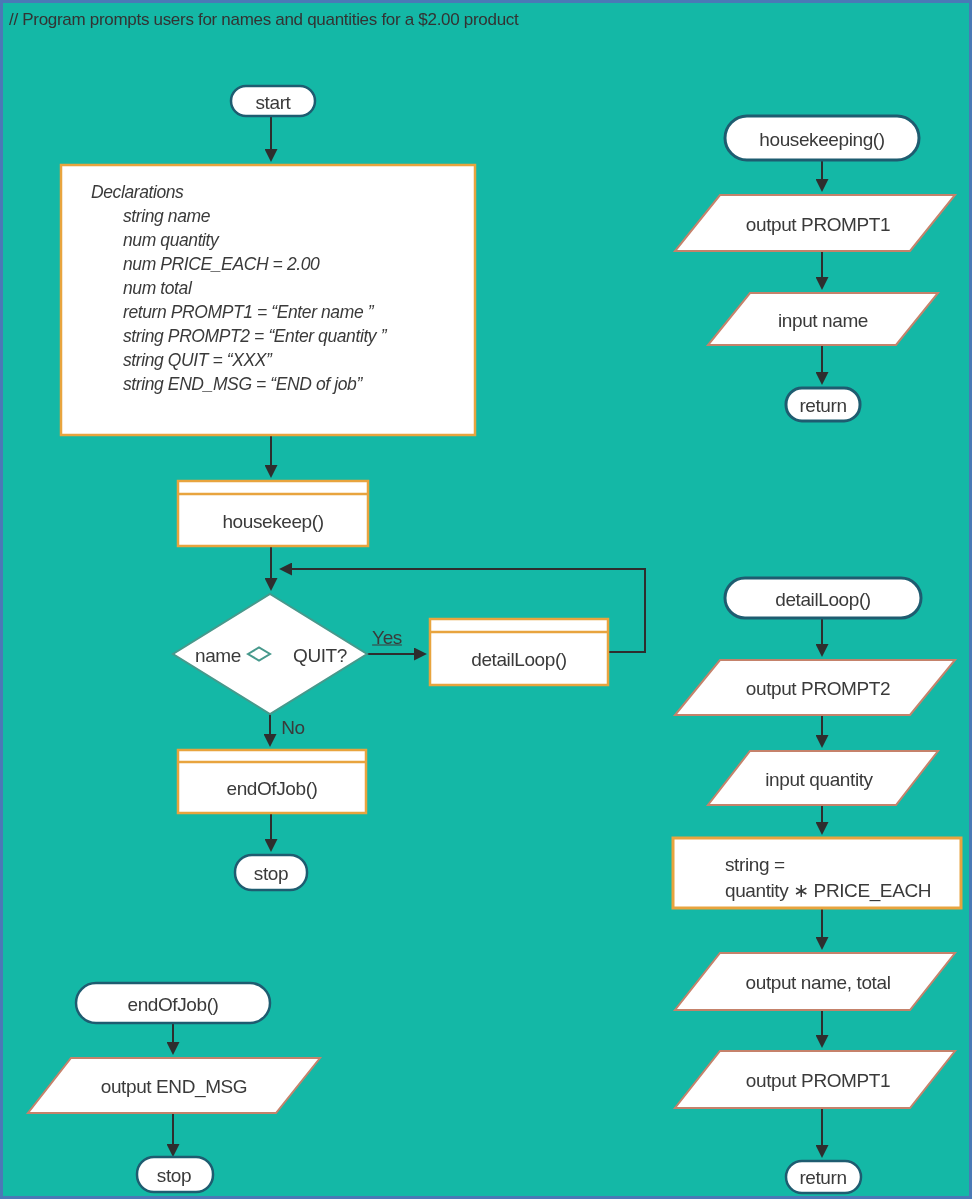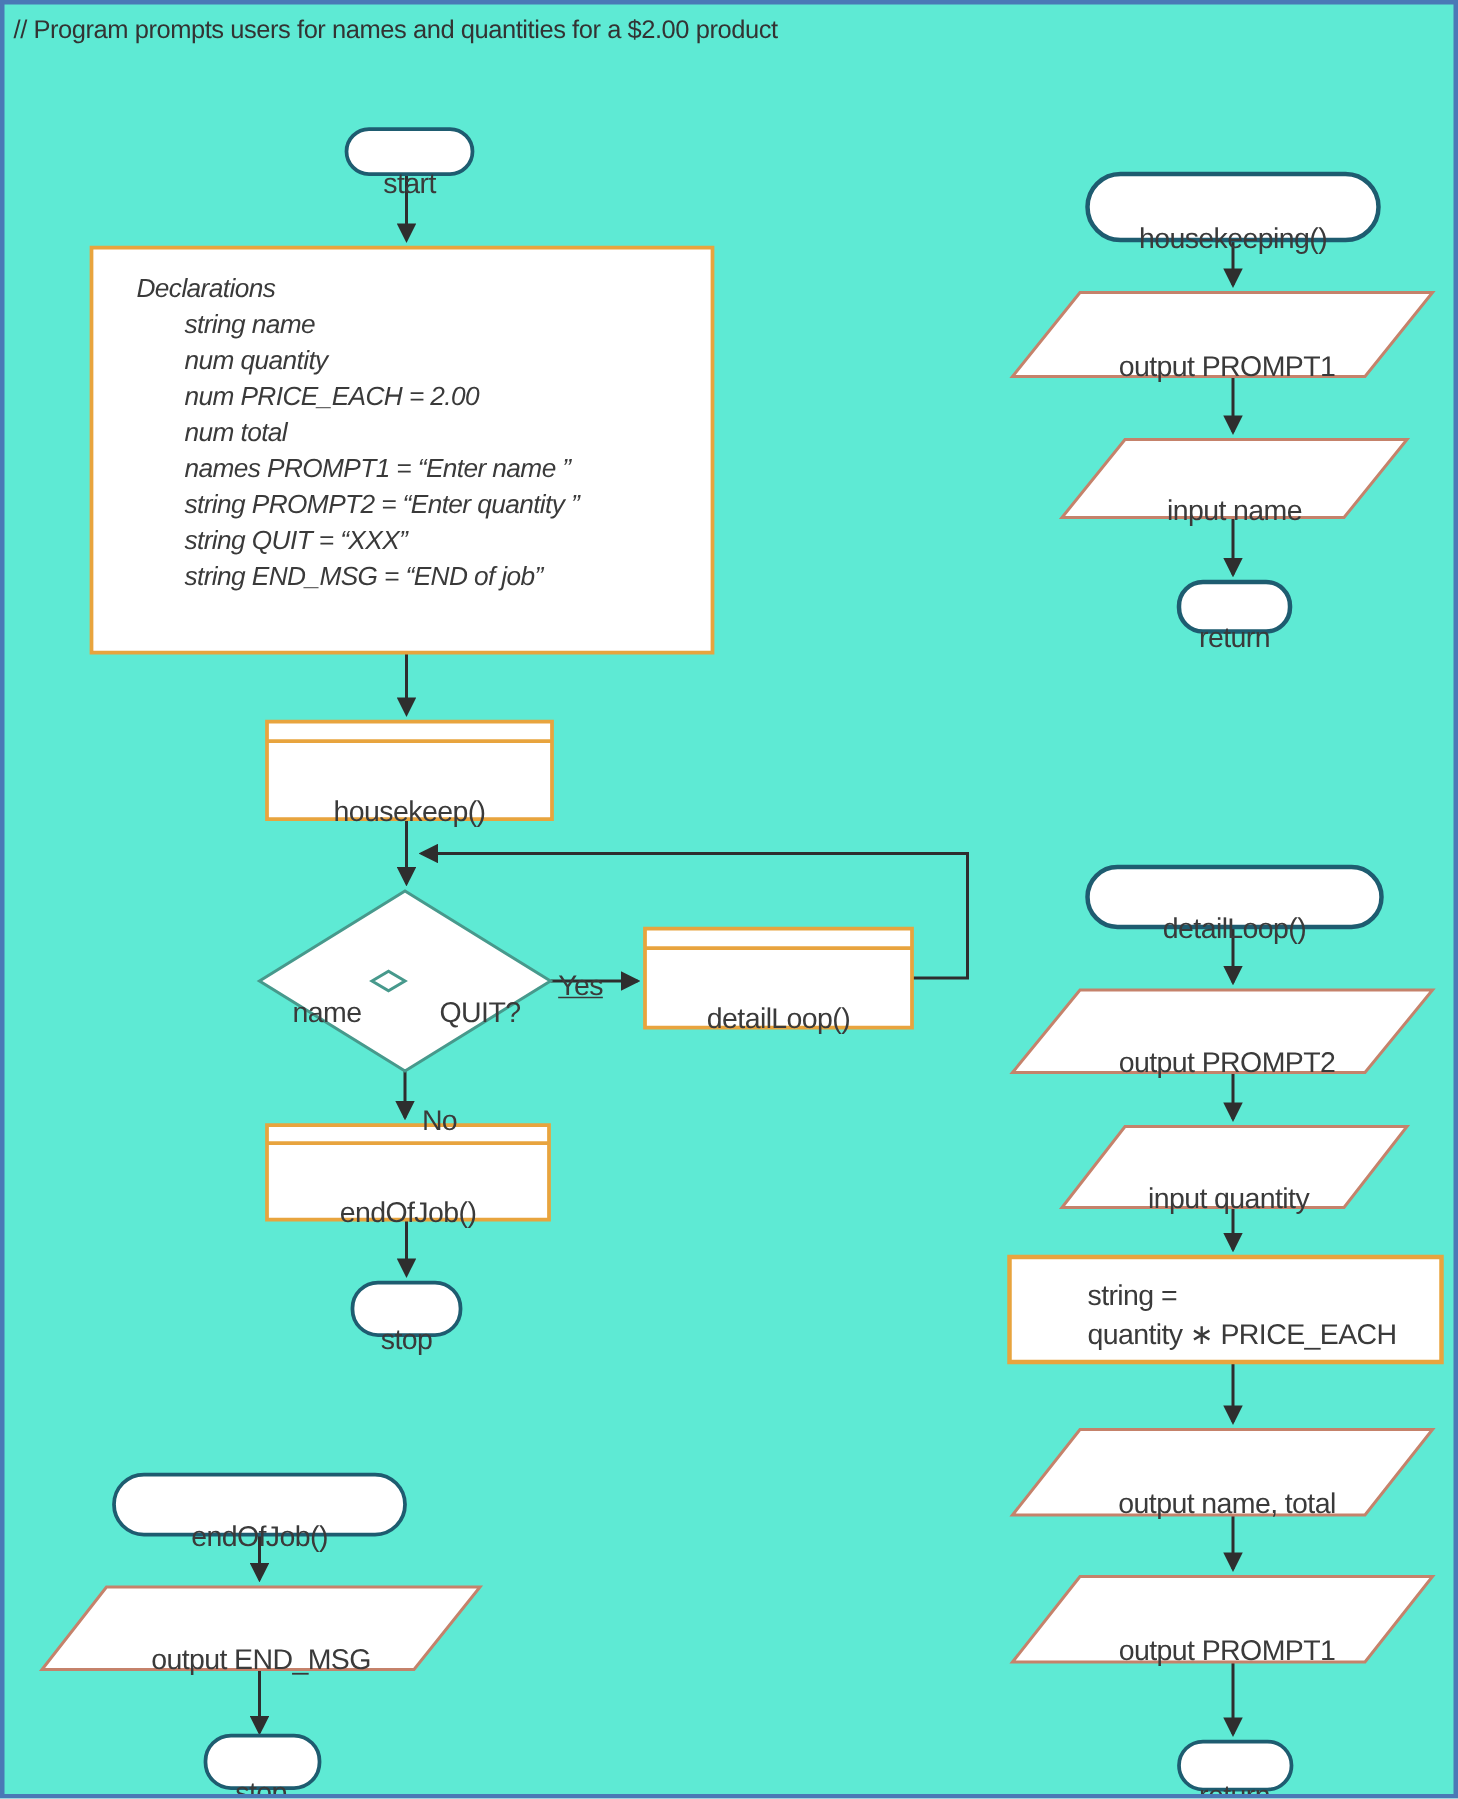--- a/index.html
+++ b/index.html
@@ -2,37 +2,36 @@
 <html><head>
 <meta charset="utf-8">
 <style>
   html, body { margin: 0; padding: 0; background: #ffffff; }
   .page {
     position: relative;
     width: 972px;
     height: 1199px;
     box-sizing: border-box;
     border: 3px solid #4a79b6;
-    background: #5eead4;
+    background: #14b8a6;
     overflow: hidden;
     font-family: "Liberation Sans", sans-serif;
     color: #3a3a3a;
   }
   svg.canvas { position: absolute; left: 0; top: 0; }
   svg.canvas * { vector-effect: non-scaling-stroke; }
 
   .lbl {
     position: absolute;
     transform: translate(-50%, -50%);
     white-space: nowrap;
     font-size: 19px;
     letter-spacing: -0.4px;
     color: #3a3a3a;
     line-height: 1;
-    margin-top: 21px;
   }
   .comment {
     position: absolute;
     left: 6px; top: 6px;
     font-size: 17px;
     letter-spacing: -0.3px;
     line-height: 22px;
     color: #333333;
   }
   .decl {
@@ -127,21 +126,21 @@
   <div class="comment">
     <div>// Program prompts users for names and quantities for a $2.00 product</div>
   </div>
 
   <div class="decl">
     <div class="decl-line decl-title">Declarations</div>
     <div class="decl-line">string name</div>
     <div class="decl-line">num quantity</div>
     <div class="decl-line">num PRICE_EACH = 2.00</div>
     <div class="decl-line">num total</div>
-    <div class="decl-line">names PROMPT1 = “Enter name ”</div>
+    <div class="decl-line">return PROMPT1 = “Enter name ”</div>
     <div class="decl-line">string PROMPT2 = “Enter quantity ”</div>
     <div class="decl-line">string QUIT = “XXX”</div>
     <div class="decl-line">string END_MSG = “END of job”</div>
   </div>
 
   <div class="lbl" style="left:270px; top:99px;">start</div>
   <div class="lbl" style="left:270px; top:518px;">housekeep()</div>
   <div class="lbl" style="left:215px; top:652px;">name</div>
   <div class="lbl" style="left:317px; top:652px;">QUIT?</div>
   <div class="lbl branch-lbl" style="left:384px; top:634px;text-decoration:underline;">Yes</div>

